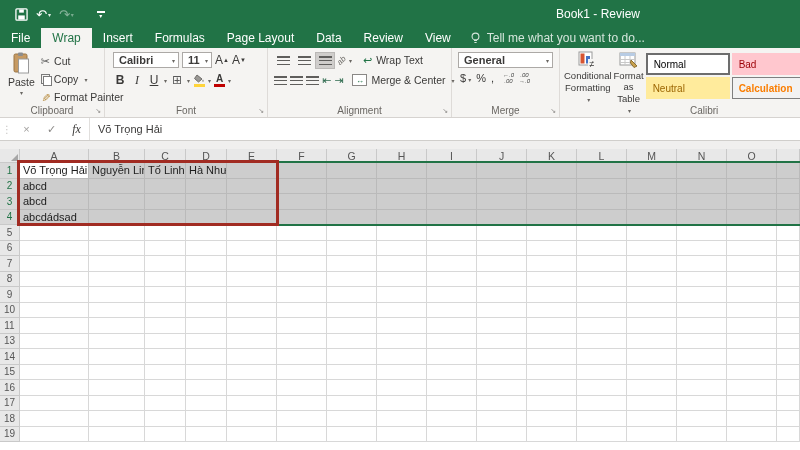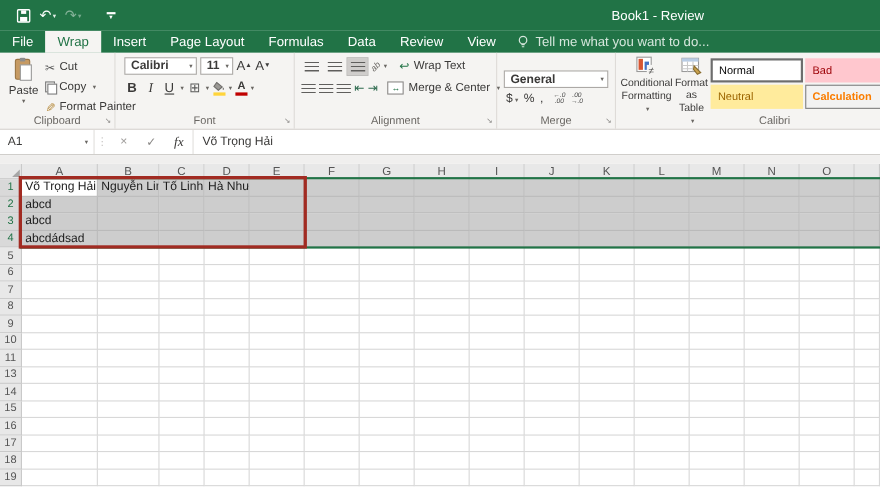--- a/index.html
+++ b/index.html
@@ -62,21 +62,21 @@
   .al-r{display:flex;align-items:center;gap:3px;padding:4px 0 0 6px;}
   .bars{width:13px;height:9px;background:repeating-linear-gradient(to bottom,#5f5e5c 0 1.5px,transparent 1.5px 3.75px);}
   .barwrap{display:inline-flex;align-items:center;justify-content:center;width:18px;height:15px;}
   .barwrap.on{background:#cfcdcb;outline:1px solid #bab8b6;}
   .orient{font-size:8px;color:#6a6763;transform:rotate(-45deg);display:inline-block;font-style:italic;}
   .indent{font-size:11px;color:#2f6b4f;}
   .grnic{color:#217346;font-size:11px;}
   .mcic{width:13px;height:10px;border:1px solid #8a8886;display:inline-flex;align-items:center;justify-content:center;font-size:8px;color:#217346;background:#fff;}
 
   
-  .num-r1{padding:4px 6px 0 6px;margin-top:12px;}
+  .num-r1{padding:4px 6px 0 6px;}
   .num-r2{display:flex;align-items:center;gap:5px;padding:4px 0 0 8px;font-size:11px;}
   .mini{display:inline-flex;flex-direction:column;font-size:6px;line-height:6px;color:#444;align-items:center;}
 
   
   .st-wrap{display:flex;gap:2px;padding:3px 0 0 4px;}
   .bigbtn{display:flex;flex-direction:column;align-items:center;width:58px;font-size:9.5px;line-height:11px;text-align:center;gap:1px;color:#3b3a39;}
   .gallery{display:grid;grid-template-columns:84px 84px;grid-auto-rows:22px;gap:2px;padding-top:2px;}
   .stylecell{display:flex;align-items:center;padding-left:6px;font-size:10px;box-sizing:border-box;border:1px solid transparent;}
 
   
@@ -125,22 +125,22 @@
           <b>▾</b>
         </span>
     </div>
     <div class="wtitle">Book1 - Review</div>
   </div>
 
   <div class="tabrow">
     <div class="tab">File</div>
     <div class="tab active">Wrap</div>
     <div class="tab">Insert</div>
+    <div class="tab">Formulas</div>
     <div class="tab">Page Layout</div>
-    <div class="tab">Formulas</div>
     <div class="tab">Data</div>
     <div class="tab">Review</div>
     <div class="tab">View</div>
     <div class="tellme">
       <svg width="11" height="13" viewBox="0 0 11 13">
           <circle cx="5.5" cy="4.5" r="3.4" fill="none" stroke="#d5e6dc" stroke-width="1.1"></circle>
           <path d="M4 8.5h3M4.4 10.5h2.2" stroke="#d5e6dc" stroke-width="1.1" fill="none"></path>
         </svg>
       <span>Tell me what you want to do...</span>
     </div>
@@ -312,24 +312,20 @@
           <div class="stylecell" style="background: rgb(255, 199, 206); color: rgb(156, 0, 6);">Bad</div>
           <div class="stylecell" style="background: rgb(255, 235, 156); color: rgb(156, 101, 0);">Neutral</div>
           <div class="stylecell" style="font-weight: 700; background: rgb(242, 242, 242); color: rgb(250, 125, 0); border: 1px solid rgb(127, 127, 127);">Calculation</div>
         </div>
       </div>
       <div class="glabel" style="text-align:left;padding-left:130px">Calibri</div>
     </div>
   </div>
 
   <div class="fbar">
-    <div class="namebox">
-      <span>A1</span>
-      <span class="nbdd">▾</span>
-    </div>
     <div class="fdots">⋮</div>
     <div class="fbtn" style="color:#a19f9d">
         <span>×</span>
       </div>
     <div class="fbtn" style="color:#8a8886">
         <span>✓</span>
       </div>
     <div class="fbtn">
         <span class="fx">fx</span>
       </div>

